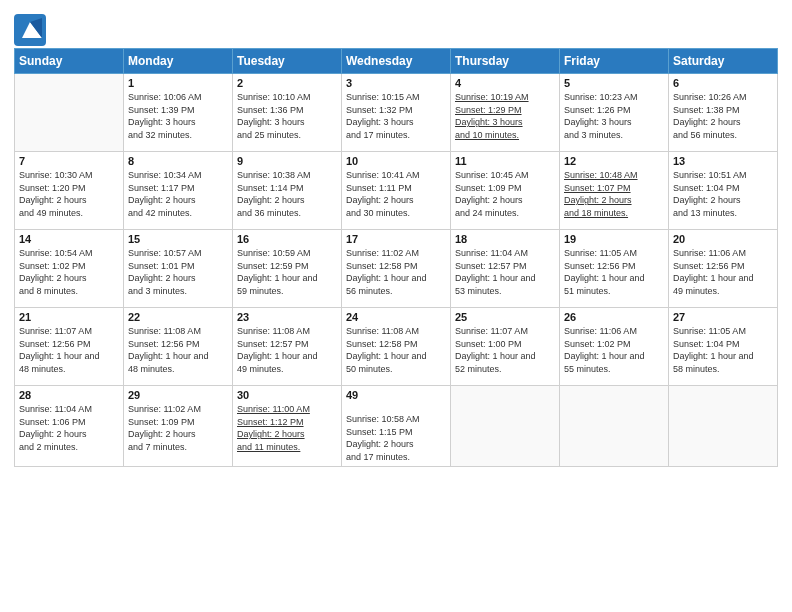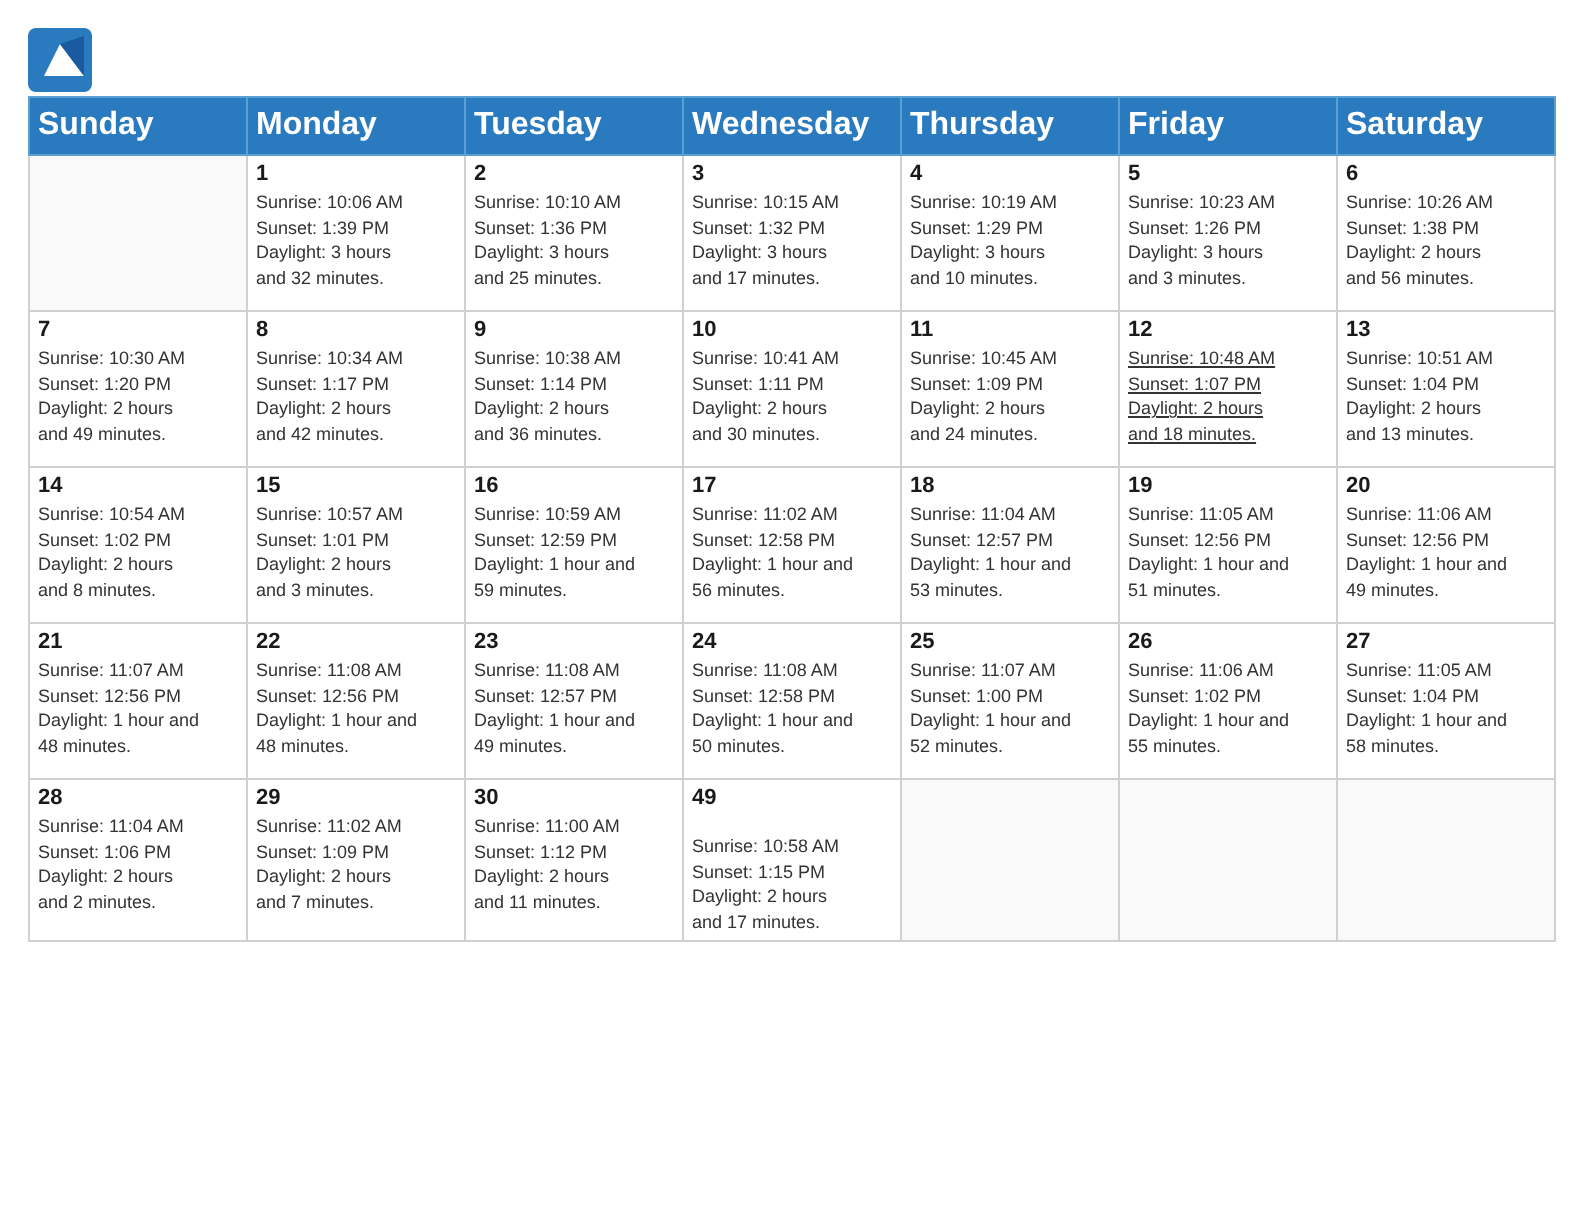--- a/index.html
+++ b/index.html
@@ -55,21 +55,21 @@
       margin-top: 2px;
     }
     table {
       width: 100%;
       border-collapse: collapse;
       table-layout: fixed;
     }
     thead th {
       background-color: #2a7abf;
       color: #fff;
-      font-size: 16px;
+      font-size: 12px;
       font-weight: bold;
       padding: 5px 4px;
       text-align: left;
       border: 1px solid #5aa0d0;
     }
     tbody td {
       border: 1px solid #d0d0d0;
       vertical-align: top;
       padding: 3px 4px;
       font-size: 9.5px;
@@ -149,21 +149,21 @@
           </td>
           <td>
             <span class="day-number">3</span>
             <div class="day-info" style="white-space: pre-line;">Sunrise: 10:15 AM
 Sunset: 1:32 PM
 Daylight: 3 hours
 and 17 minutes.</div>
           </td>
           <td>
             <span class="day-number">4</span>
-            <div class="day-info" style="white-space: pre-line;">Sunrise: 10:19 AM
+            <div class="day-info" style="white-space: pre-line; text-decoration: underline;">Sunrise: 10:19 AM
 Sunset: 1:29 PM
 Daylight: 3 hours
 and 10 minutes.</div>
           </td>
           <td>
             <span class="day-number">5</span>
             <div class="day-info" style="white-space: pre-line;">Sunrise: 10:23 AM
 Sunset: 1:26 PM
 Daylight: 3 hours
 and 3 minutes.</div>
@@ -339,21 +339,21 @@
           </td>
           <td>
             <span class="day-number">29</span>
             <div class="day-info" style="white-space: pre-line;">Sunrise: 11:02 AM
 Sunset: 1:09 PM
 Daylight: 2 hours
 and 7 minutes.</div>
           </td>
           <td>
             <span class="day-number">30</span>
-            <div class="day-info" style="white-space: pre-line;">Sunrise: 11:00 AM
+            <div class="day-info" style="white-space: pre-line; text-decoration: underline;">Sunrise: 11:00 AM
 Sunset: 1:12 PM
 Daylight: 2 hours
 and 11 minutes.</div>
           </td>
           <td>
             <span class="day-number">49</span>
             <div class="day-info" style="white-space: pre-line; margin-top: 12px;">Sunrise: 10:58 AM
 Sunset: 1:15 PM
 Daylight: 2 hours
 and 17 minutes.</div>

